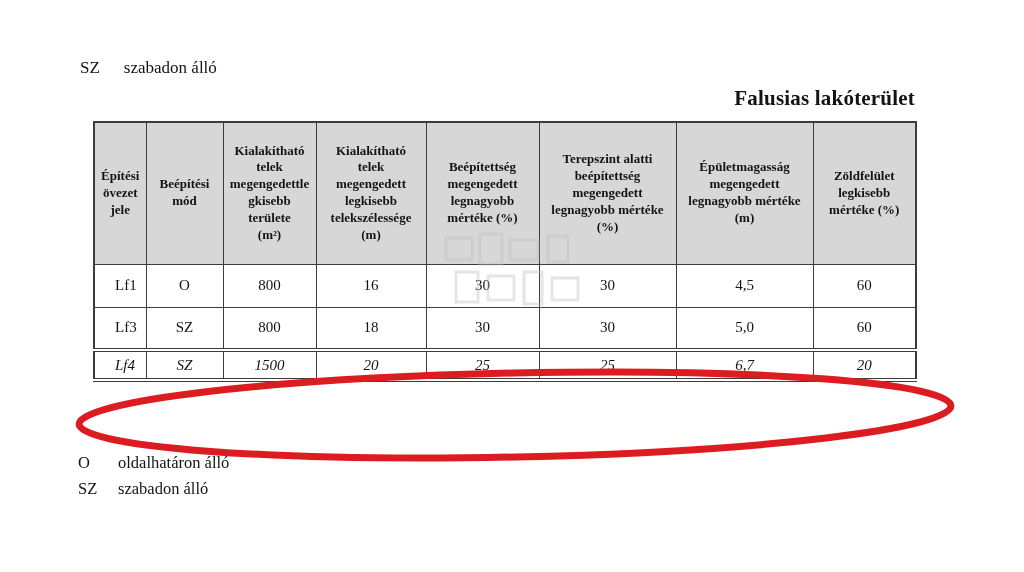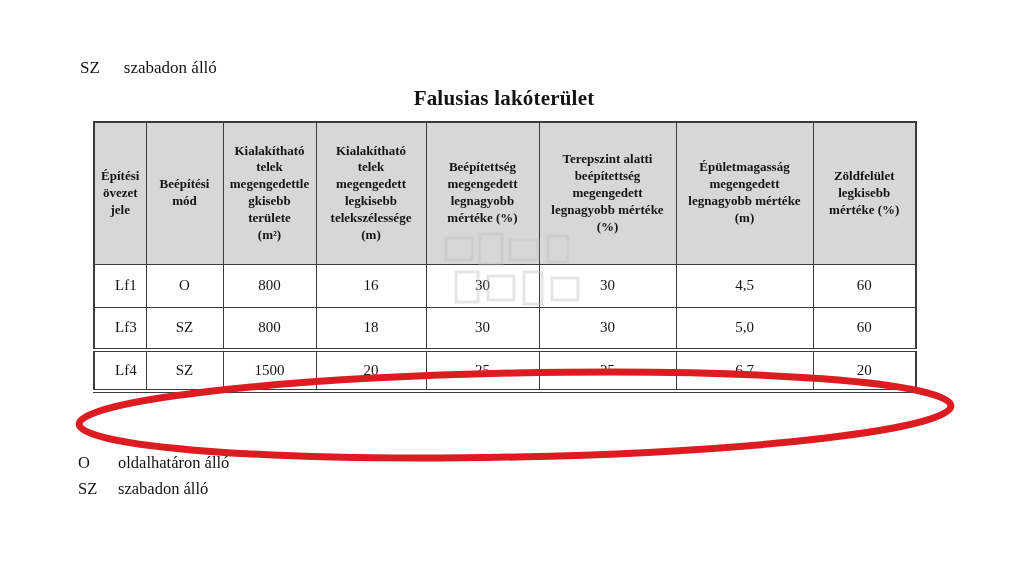--- a/index.html
+++ b/index.html
@@ -8,42 +8,42 @@
     width:1024px;height:572px;position:relative;overflow:hidden;
     background:#ffffff;color:#141414;
     font-family:"Liberation Serif","DejaVu Serif",serif;
   }
   .top-note{
     position:absolute;left:80px;top:58px;
     display:flex;gap:24px;font-size:17px;
   }
   .page-title{
     position:absolute;left:93px;top:86px;width:822px;
-    margin:0;text-align:center;font-size:21px;font-weight:bold;
+    margin:0;text-align:right;font-size:21px;font-weight:bold;
     letter-spacing:.2px;
   }
   table.zoning{
     position:absolute;left:93px;top:121px;width:822px;
     border-collapse:collapse;table-layout:fixed;
     border:2px solid #3c3c3c;
   }
   table.zoning th{
     background:#d7d7d7;
     font-size:13px;font-weight:bold;line-height:1.3;
     white-space:pre-line;text-align:center;vertical-align:middle;
     border:1px solid #3c3c3c;padding:2px 1px;
   }
   table.zoning thead tr{height:142px;}
   table.zoning td{
     font-size:15px;text-align:center;vertical-align:middle;
     border:1px solid #3c3c3c;padding:0 20px;
   }
   table.zoning tbody tr{height:43px;}
   table.zoning tbody tr.pre-highlight{border-bottom:4px double #3c3c3c;margin-top:46px;}
-  table.zoning tbody tr.highlight-row{border-bottom:4px double #3c3c3c;height:41px;}
+  table.zoning tbody tr.highlight-row{border-bottom:4px double #3c3c3c;height:30px;font-style:italic;}
   .ellipse-svg{
     position:absolute;left:60px;top:350px;width:915px;height:125px;
     pointer-events:none;
   }
   .watermark{
     position:absolute;left:440px;top:232px;width:160px;height:82px;
     opacity:.38;pointer-events:none;
   }
   .legend{
     position:absolute;left:78px;top:452px;

